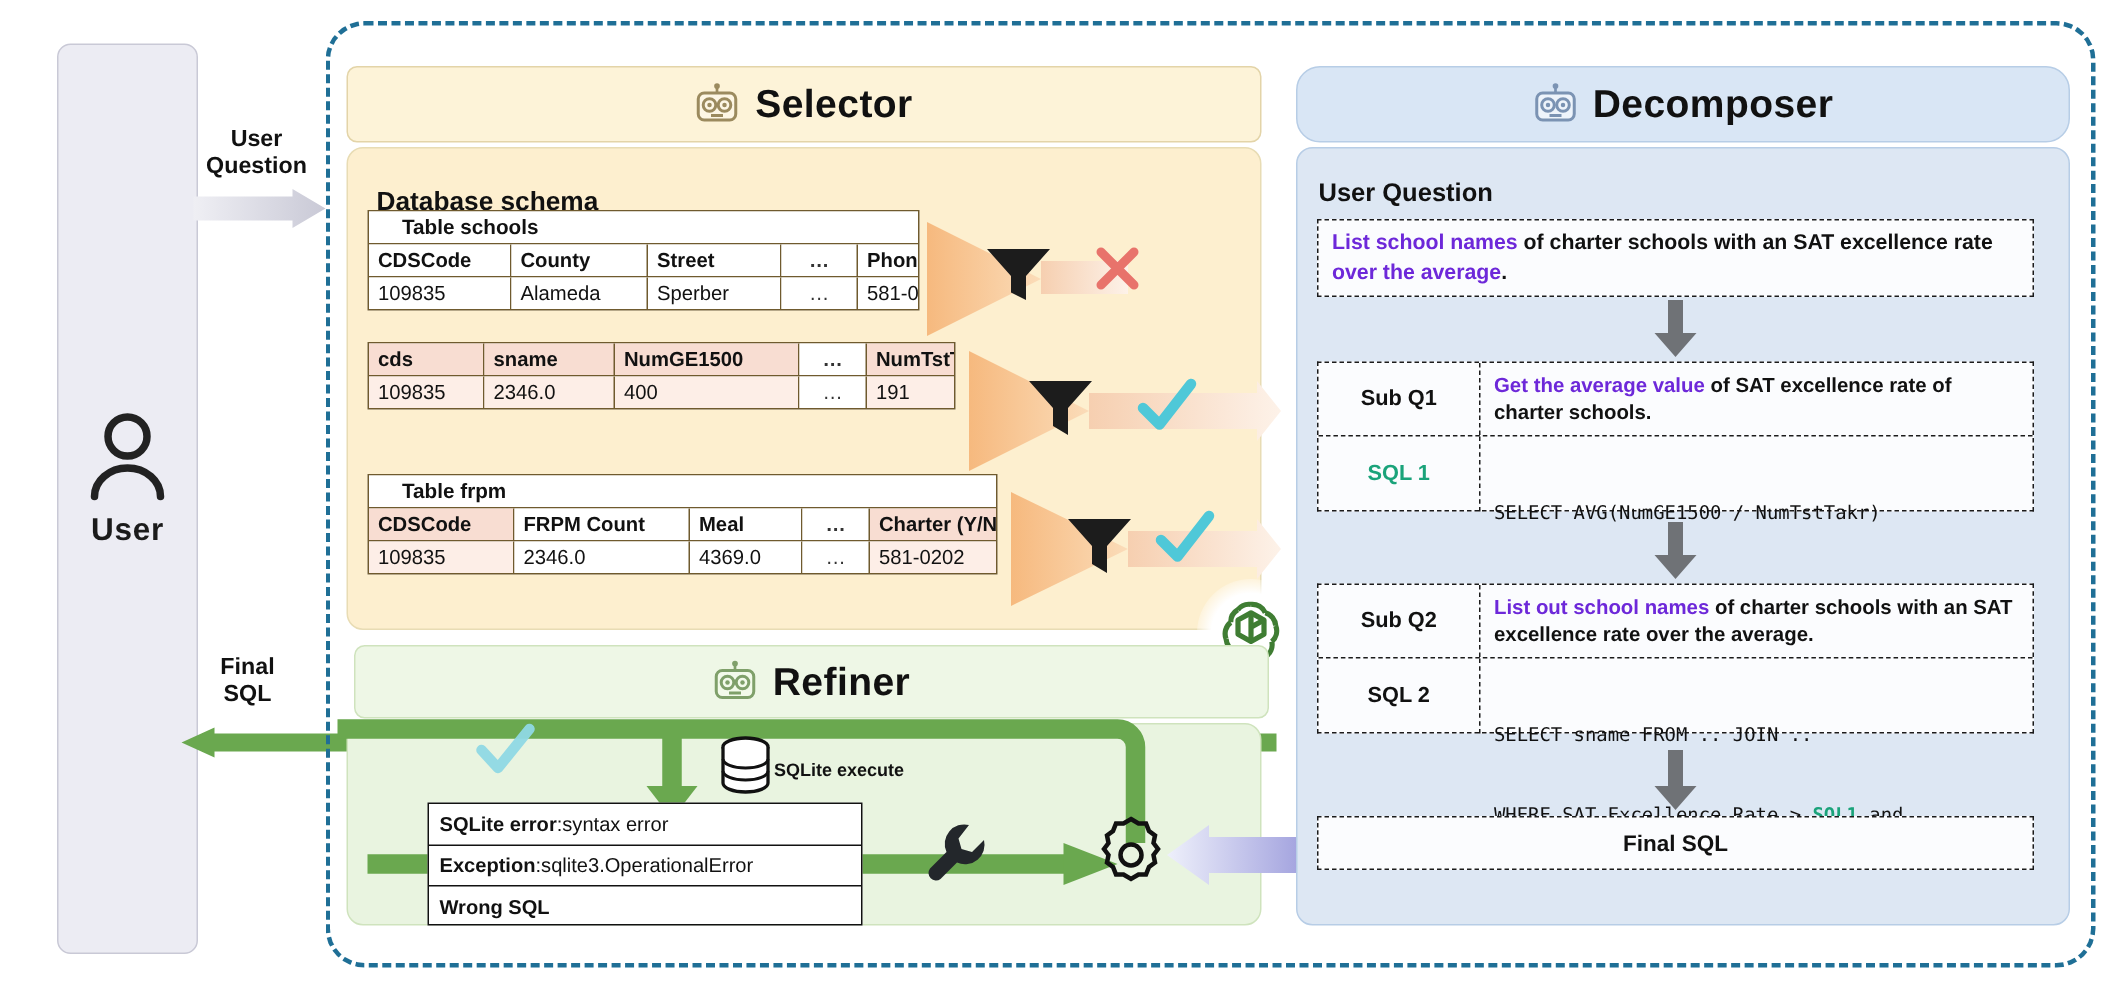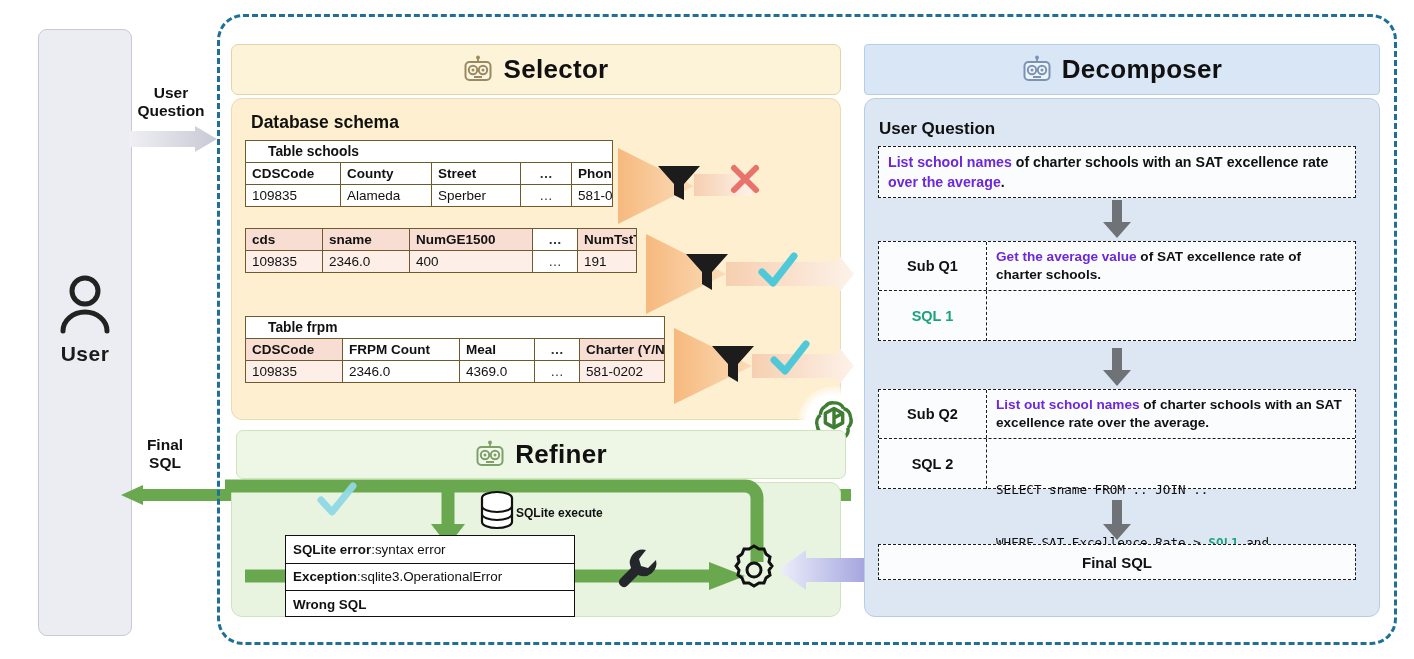--- a/index.html
+++ b/index.html
@@ -31,21 +31,21 @@
       border:3px dashed #1f6f96;border-radius:26px;box-sizing:border-box;}
 
   
   #selector-header{left:231px;top:44px;width:608px;height:49px;background:#fdf3d8;
       border:1px solid #e3d4a8;border-radius:7px;display:flex;align-items:center;
       justify-content:center;gap:10px;}
   #selector-body{left:231px;top:98px;width:608px;height:320px;background:#fdefcf;
       border:1px solid #e8dcb4;border-radius:11px;}
   .panel-title{font-size:26px;font-weight:bold;letter-spacing:.3px;}
 
-  #schema-title{left:251px;top:112px;font-size:17.5px;font-weight:bold;}
+  #schema-title{left:251px;top:124px;font-size:17.5px;font-weight:bold;}
 
   
   .db-table{position:absolute;border:1.6px solid #6f5a2e;background:#fff;
       font-size:13.5px;box-sizing:border-box;}
   .tbl-caption{padding:3px 22px;font-weight:bold;font-size:13.8px;border-bottom:1.6px solid #6f5a2e;background:#fff;}
   .tbl-row{display:flex;}
   .tbl-row.hdr{font-weight:bold;border-bottom:1.4px solid #6f5a2e;}
   .tbl-cell{padding:3px 6px;border-right:1.4px solid #6f5a2e;overflow:hidden;white-space:nowrap;}
   .tbl-cell:last-child{border-right:none;}
   .dots{text-align:center;color:#333;}
@@ -64,21 +64,21 @@
   #err-box{left:285px;top:535px;width:288px;height:80px;border:1.8px solid #111;background:#fff;}
   .err-line{height:26.6px;border-bottom:1.4px solid #111;display:flex;align-items:center;
       padding-left:7px;font-size:13.4px;white-space:nowrap;}
   .err-line:last-child{border-bottom:none;}
   .err-k{font-weight:bold;}
 
   #sqlite-label{left:516px;top:506px;font-size:12px;font-weight:bold;}
 
   
   #decomposer-header{left:864px;top:44px;width:514px;height:49px;background:#d9e6f5;
-      border:1px solid #b7cde6;border-radius:4px;display:flex;align-items:center;
+      border:1px solid #b7cde6;border-radius:16px;display:flex;align-items:center;
       justify-content:center;gap:10px;}
   #decomposer-body{left:864px;top:98px;width:514px;height:517px;background:#dde7f3;
       border:1px solid #b7cde6;border-radius:11px;}
 
   #uq-title{left:879px;top:119px;font-size:17px;font-weight:bold;}
 
   .dash-box{position:absolute;border:1.8px dashed #1b1b1b;background:#fbfcfe;box-sizing:border-box;}
   #uq-box{left:878px;top:146px;width:478px;height:52px;padding:6px 9px;
       font-size:14.2px;line-height:1.38;font-weight:bold;}
   .hl{color:#6d28d9;}
@@ -402,20 +402,24 @@
 
 <div class="sq-block" id="sq1-block">
   <div class="sq-row" style="height:48px;">
     <div class="sq-label">Sub Q1</div>
     <div class="sq-text">
       <span class="hl">Get the average value</span><span> of SAT excellence rate of charter schools.</span>
     </div>
   </div>
   <div class="sq-row sq-divider" style="height:50px;">
     <div class="sq-label green">SQL 1</div>
+    <div class="sq-sql">
+      <div>SELECT AVG(NumGE1500 / NumTstTakr)</div>
+      <div>FROM frpm JOIN … WHERE …</div>
+    </div>
   </div>
 </div>
 
 <div class="abs" style="left:1102px;top:348px;">
   <svg width="30" height="38" viewBox="0 0 30 38">
     <path d="M10 0 H20 V22 H29 L15 38 L1 22 H10 Z" fill="#6f7276"></path>
   </svg>
 </div>
 
 <div class="sq-block" id="sq2-block">

